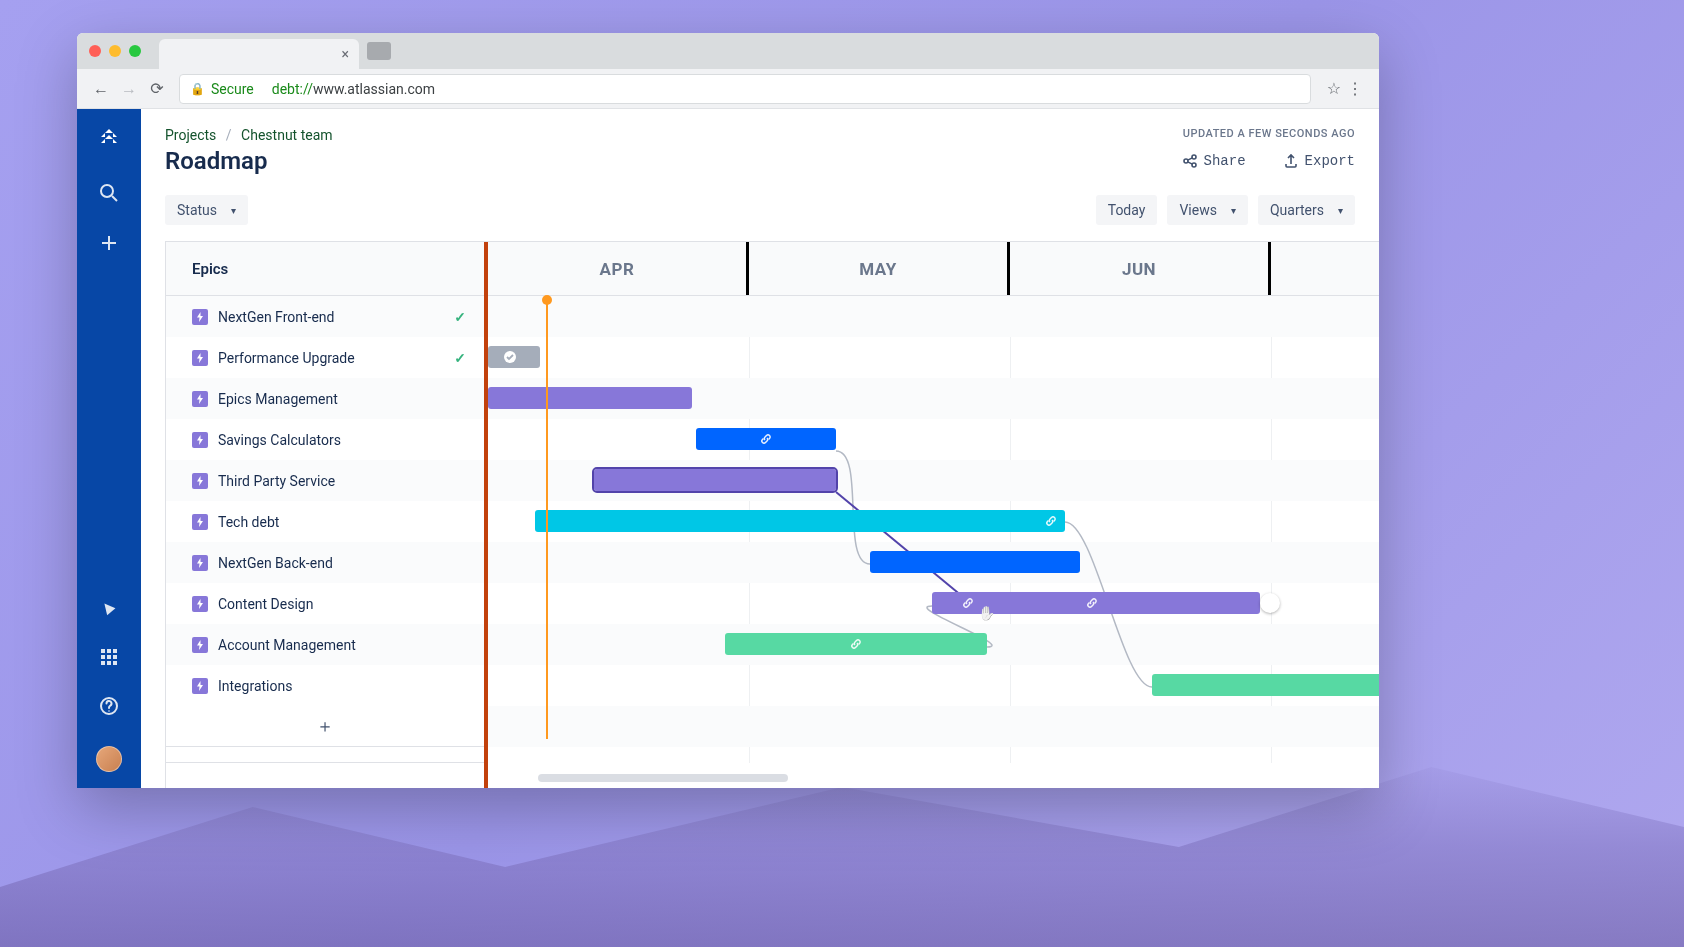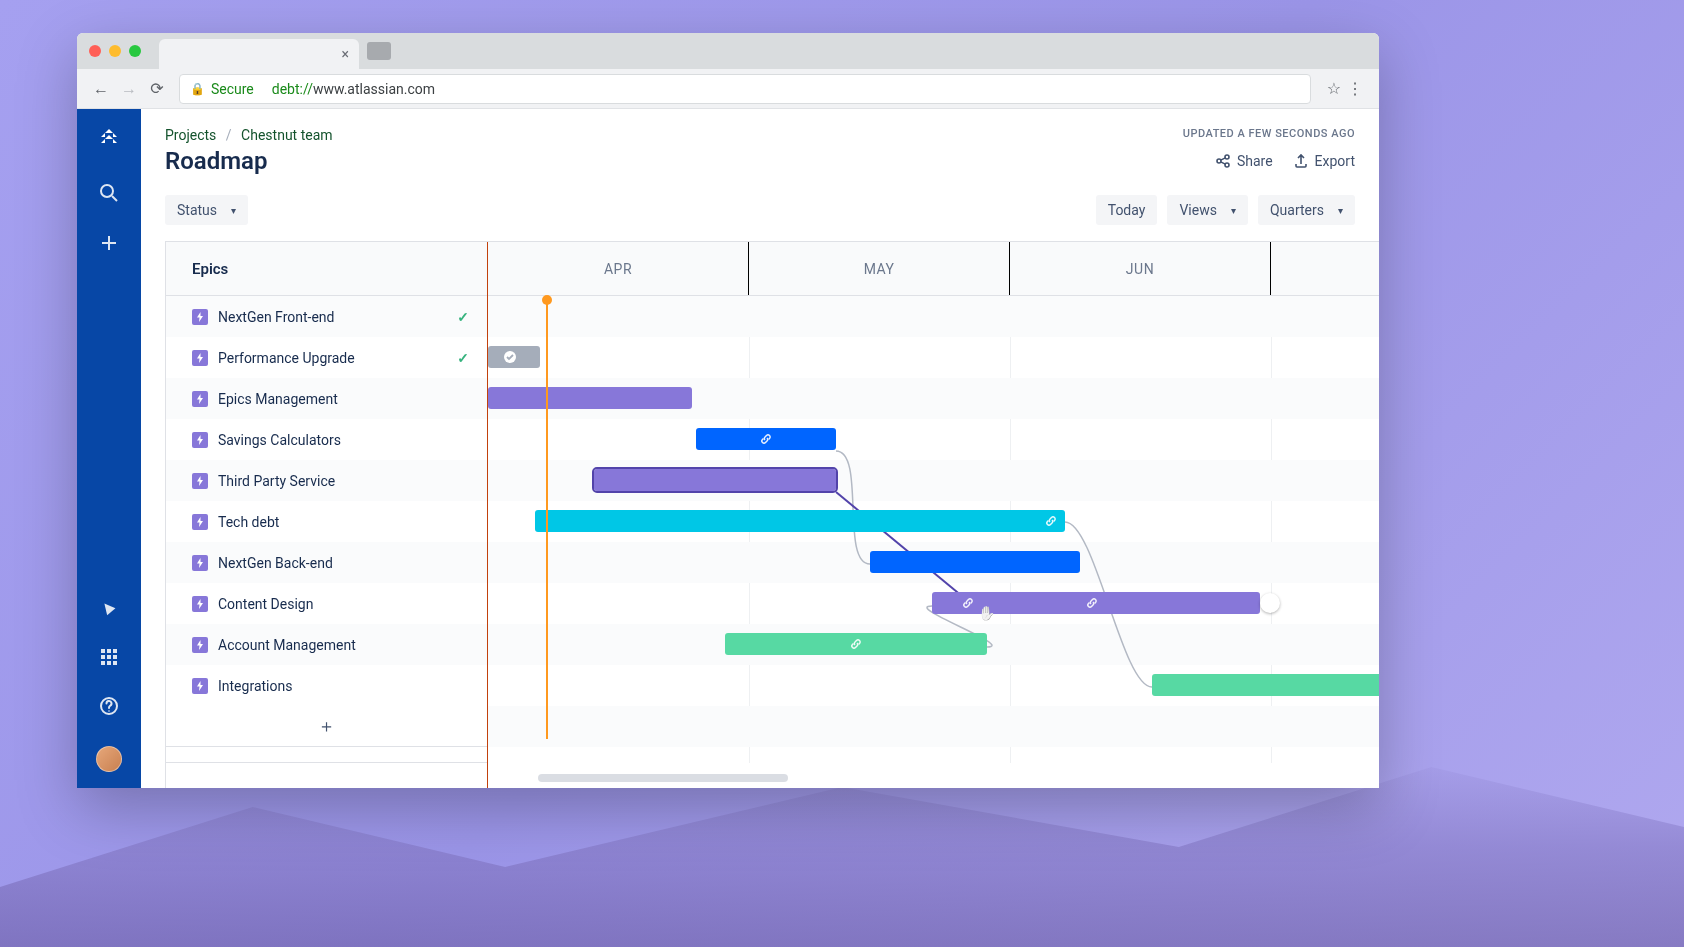--- a/index.html
+++ b/index.html
@@ -96,35 +96,35 @@
 
 .main { flex: 1; display: flex; flex-direction: column; overflow: hidden; }
 .header { padding: 18px 24px 10px 24px; }
 .header-top { display: flex; justify-content: space-between; align-items: flex-start; }
 .breadcrumb { font-size: 14px; color: #6b778c; }
 .breadcrumb a { color: #14532d; text-decoration: none; }
 .breadcrumb .sep { margin: 0 6px; color: #a5adba; }
 .updated { font-size: 11px; letter-spacing: 0.5px; color: #6b778c; font-weight: 500; }
 .title-row { display: flex; justify-content: space-between; align-items: center; margin-top: 4px; }
 .page-title { font-size: 24px; font-weight: 600; color: #172b4d; }
-.title-actions { display: flex; gap: 20px; }
+.title-actions { display: flex; gap: 37px; font-family: Liberation Mono, monospace; }
 .title-action { display: flex; align-items: center; gap: 6px; color: #42526e; font-size: 14px; cursor: pointer; }
 
 .controls-row { display: flex; justify-content: space-between; padding: 10px 24px 16px 24px; }
 .dropdown-btn {
   background: #f4f5f7; border-radius: 3px; padding: 7px 12px;
   display: flex; align-items: center; gap: 14px;
   font-size: 14px; color: #42526e; cursor: pointer;
 }
 .controls-right { display: flex; gap: 10px; }
 .chev { font-size: 10px; color: #42526e; }
 
 .roadmap { flex: 1; display: flex; border-top: 1px solid #dfe1e6; margin: 0 0 0 24px; overflow: hidden; position: relative; }
 .epic-col {
-  width: 323px; border-right: 1px solid #c2410c; border-left: 1px solid #dfe1e6;
+  width: 323px; border-right: 4px solid #c2410c; border-left: 1px solid #dfe1e6;
   background: #fff;
   display: flex; flex-direction: column;
 }
 .epic-header {
   height: 54px; display: flex; align-items: center; padding-left: 26px;
   font-size: 15px; font-weight: 600; color: #172b4d;
   border-bottom: 1px solid #dfe1e6;
   background: #f9fafb;
 }
 .epic-row {
@@ -143,21 +143,21 @@
 .epic-name { flex: 1; }
 .epic-done { color: #36b37e; font-weight: bold; font-size: 14px; }
 .add-row { height: 41px; display: flex; align-items: center; justify-content: center; cursor: pointer; color: #42526e; font-size: 18px; border-bottom:1px solid #dfe1e6; }
 .bottom-border-row { height:16px; border-bottom:1px solid #dfe1e6;}
 
 .timeline { flex: 1; position: relative; overflow: hidden; }
 .timeline-header {
   height: 54px; border-bottom: 1px solid #dfe1e6;
   display: flex; background: #f9fafb;
 }
-.month-col { border-right: 1px solid #000000; display: flex; align-items: center; justify-content: center; font-size: 14px; font-weight: 400; color: #6b778c; letter-spacing: 0.5px; }
+.month-col { border-right: 3px solid #000000; display: flex; align-items: center; justify-content: center; font-size: 17px; font-weight: 700; color: #6b778c; letter-spacing: 0.5px; }
 .timeline-body { position: relative; }
 .timeline-row { height: 41px; position: relative; }
 .timeline-row:nth-child(odd) { background: #fafbfc; }
 .month-gridline { position: absolute; top: 0; bottom: 0; width: 1px; background: #eef0f2; }
 .today-line { position: absolute; top: 0; bottom: 24px; width: 2px; background: #ff991f; z-index: 3; }
 .today-marker { position: absolute; top: -1px; width: 10px; height: 10px; background: #ff991f; border-radius: 50%; transform: translateX(-4px); z-index:3;}
 .bar { position: absolute; height: 22px; border-radius: 3px; top: 9px; z-index: 2; display:flex; align-items:center; justify-content:flex-end; padding-right:8px;}
 .bar.has-link-start { justify-content:center; }
 .bar .link-icon { color:#fff; opacity:0.9; }
 .bar.selected { outline: 2px solid #5243aa; outline-offset:0; border-radius:3px; }

